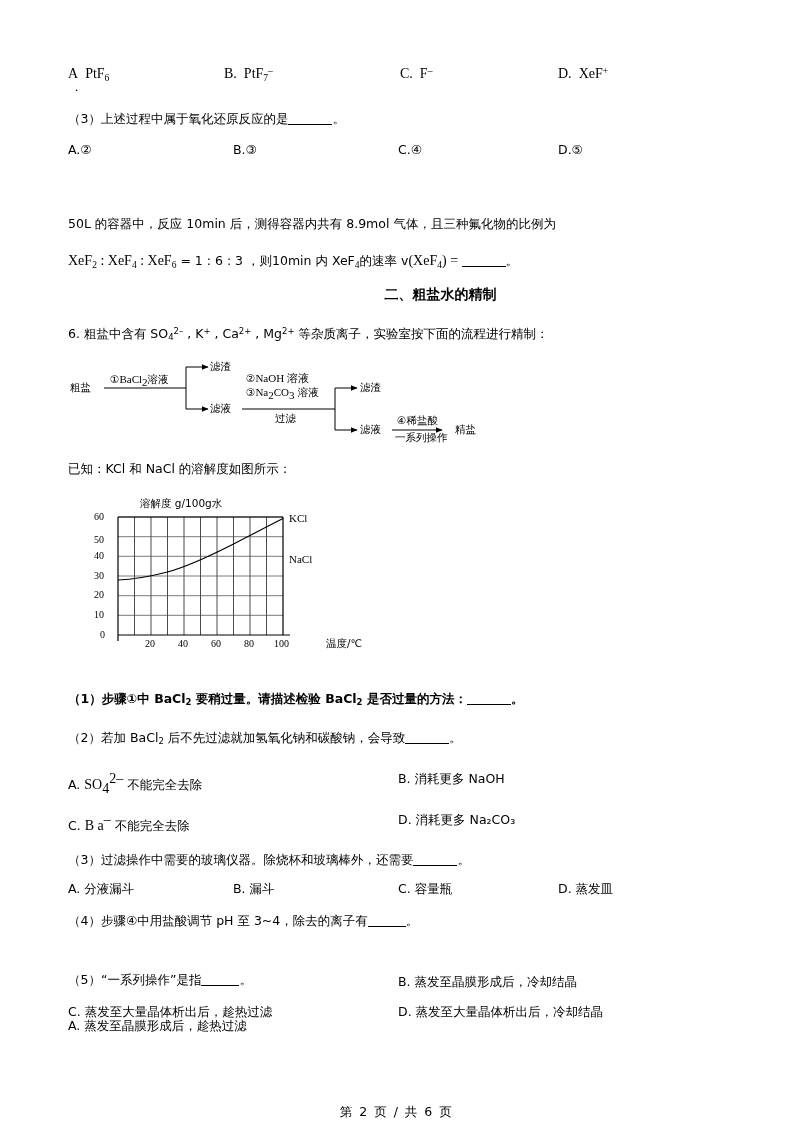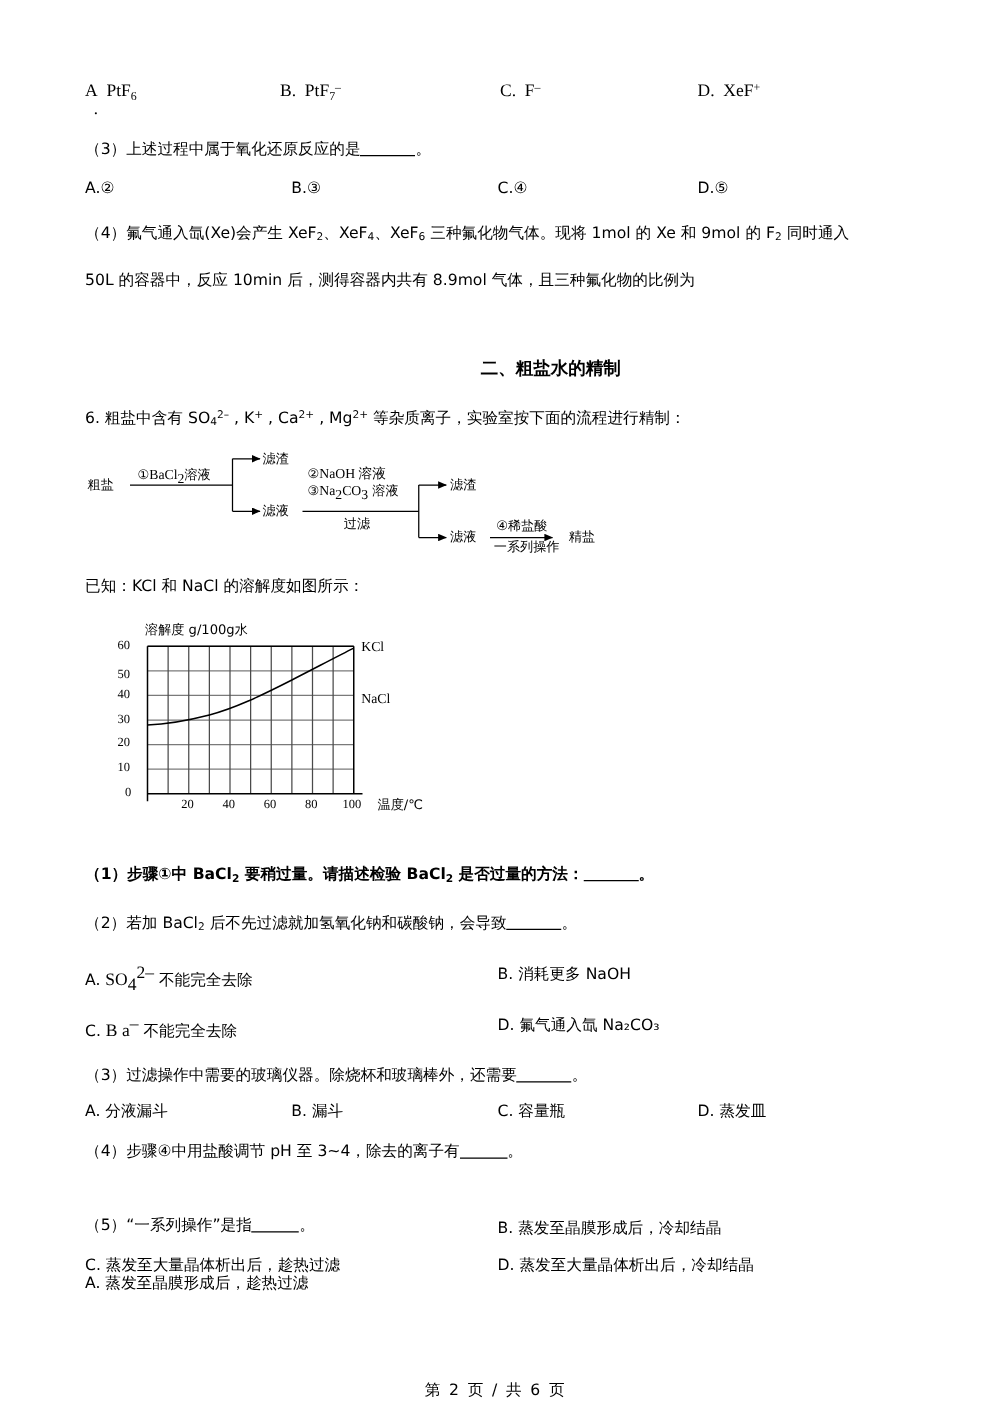--- a/index.html
+++ b/index.html
@@ -100,20 +100,21 @@
     position: absolute;
     font-size: 10px;
     white-space: nowrap;
     font-family: "Liberation Serif", "DejaVu Serif", serif;
   }
   .ch-cn {
     position: absolute;
     font-size: 10.5px;
     white-space: nowrap;
     font-family: "DejaVu Sans", "Liberation Sans", sans-serif;
+    margin-left: 24px;
   }
 </style>
 </head>
 <body>
 
 <div class="page">
 
   <div class="opts" style="top:66px;">
     <span class="opt mathv" style="left:0px;"><span>A</span>&nbsp;&nbsp;<span>PtF</span><sub>6</sub></span>
     <span class="dot-a" style="left:7px; top:13px;">.</span>
@@ -126,24 +127,24 @@
     <span>（3）上述过程中属于氧化还原反应的是</span><span class="blank"></span><span>。</span>
   </div>
 
   <div class="opts" style="top:142px;">
     <span class="opt cn" style="left:0px;"><span>A.</span><span>②</span></span>
     <span class="opt cn" style="left:165px;"><span>B.</span><span>③</span></span>
     <span class="opt cn" style="left:330px;"><span>C.</span><span>④</span></span>
     <span class="opt cn" style="left:490px;"><span>D.</span><span>⑤</span></span>
   </div>
 
-  <div class="row cn" style="top:177px;">
-    <span>（4）氟气通入氙(Xe)会产生 XeF</span><sub>2</sub><span>、XeF</span><sub>4</sub><span>、XeF</span><sub>6</sub><span> 三种氟化物气体。现将 1mol 的 Xe 和 9mol 的 F</span><sub>2</sub><span> 同时通入</span>
-  </div>
   <div class="row cn" style="top:215px;">50L 的容器中，反应 10min 后，测得容器内共有 8.9mol 气体，且三种氟化物的比例为</div>
+  <div class="row mathv" style="top:250px;">
+    <span>XeF</span><sub>2</sub><span> : XeF</span><sub>4</sub><span> : XeF</span><sub>6</sub><span class="cn"> = 1 : 6 : 3 ，则10min 内 XeF</span><sub>4</sub><span class="cn">的速率 v</span><span>(XeF</span><sub>4</sub><span>)</span><span> = </span><span class="blank"></span><span class="cn">。</span>
+  </div>
 
   <div class="sec-title" style="top:286px;margin-left:44px;">二、粗盐水的精制</div>
 
   <div class="row cn" style="top:325px;">
     <span>6. 粗盐中含有 SO</span><sub>4</sub><sup>2–</sup><span> , K</span><sup>+</sup><span> , Ca</span><sup>2+</sup><span> , Mg</span><sup>2+</sup><span> 等杂质离子，实验室按下面的流程进行精制：</span>
   </div>
 
   <div class="figure" style="left:70px; top:360px; width:420px; height:90px;">
     <svg width="420" height="90" viewBox="0 0 420 90">
       <defs>
@@ -241,21 +242,21 @@
     <span>（2）若加 BaCl</span><sub>2</sub><span> 后不先过滤就加氢氧化钠和碳酸钠，会导致</span><span class="blank"></span><span>。</span>
   </div>
 
   <div class="opts" style="top:771px;">
     <span class="opt cn" style="left:0px;"><span>A.</span>&nbsp;<span class="mathv">SO</span><sub class="mathv">4</sub><sup class="mathv">2–</sup><span> 不能完全去除</span></span>
     <span class="opt cn" style="left:330px;"><span>B.</span>&nbsp;<span>消耗更多 NaOH</span></span>
   </div>
 
   <div class="opts" style="top:812px;">
     <span class="opt cn" style="left:0px;"><span>C.</span>&nbsp;<span class="mathv">B a</span><sup class="mathv">–</sup><span> 不能完全去除</span></span>
-    <span class="opt cn" style="left:330px;"><span>D.</span>&nbsp;<span>氟气通入氙 Na₂CO₃</span></span>
+    <span class="opt cn" style="left:330px;"><span>D.</span>&nbsp;<span>消耗更多 Na₂CO₃</span></span>
   </div>
 
   <div class="row cn" style="top:851px;">
     <span>（3）过滤操作中需要的玻璃仪器。除烧杯和玻璃棒外，还需要</span><span class="blank"></span><span>。</span>
   </div>
   <div class="opts" style="top:881px;">
     <span class="opt cn" style="left:0px;"><span>A.</span>&nbsp;<span>分液漏斗</span></span>
     <span class="opt cn" style="left:165px;"><span>B.</span>&nbsp;<span>漏斗</span></span>
     <span class="opt cn" style="left:330px;"><span>C.</span>&nbsp;<span>容量瓶</span></span>
     <span class="opt cn" style="left:490px;"><span>D.</span>&nbsp;<span>蒸发皿</span></span>

